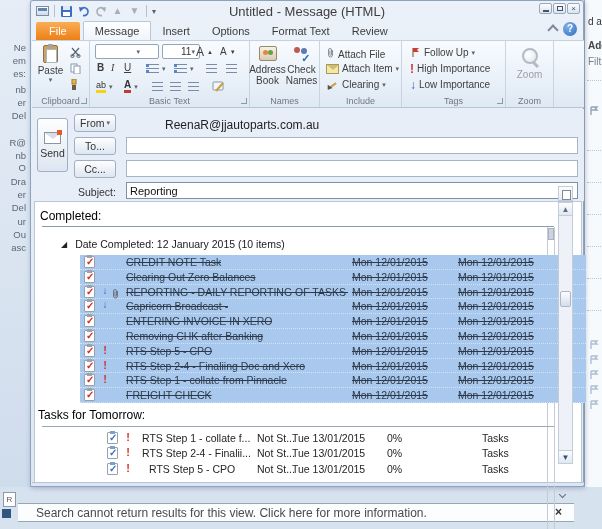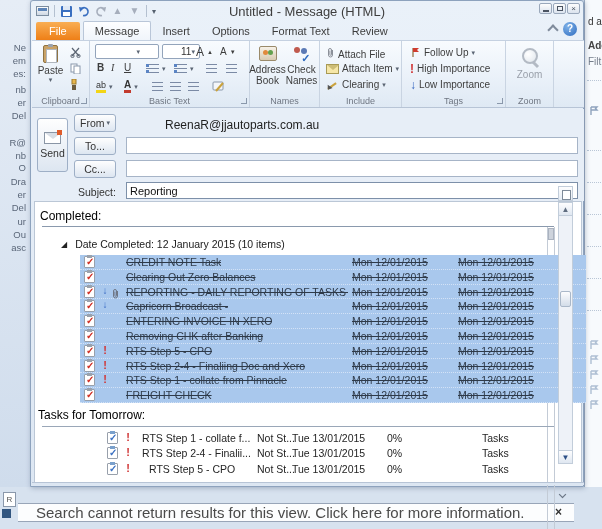--- a/index.html
+++ b/index.html
@@ -9,21 +9,21 @@
   
   .bg-left{left:0;top:0;width:30px;height:487px;background:linear-gradient(#e6edf6,#cfdcec);}
   .bg-left .frag{position:absolute;right:4px;font-size:9.5px;color:#5a6678;white-space:nowrap;}
   .bg-right{left:584px;top:0;width:18px;height:487px;background:#f7fafd;border-left:1px solid #9fb0c6;}
   .bg-right .frag{position:absolute;left:3px;font-size:10px;color:#444;white-space:nowrap;}
   .bg-right .dots{position:absolute;left:2px;width:14px;border-top:1px dotted #b9c6d6;}
   .bflag{position:absolute;left:4px;width:10px;height:10px;}
   .bflag svg{display:block;}
   .bg-bottom{left:0;top:487px;width:602px;height:42px;background:#d7e2ef;}
   .infobar{position:absolute;left:18px;top:16px;width:556px;height:17px;background:#fcfdfe;border-top:1px solid #98a5b8;border-bottom:1px solid #98a5b8;display:flex;align-items:center;}
-  .infobar .txt{font-size:15px;color:#4a4a4a;padding-left:18px;white-space:nowrap;}
+  .infobar .txt{font-size:12px;color:#4a4a4a;padding-left:18px;white-space:nowrap;}
   .infobar .x{position:absolute;right:12px;top:1px;font-size:12px;color:#333;font-weight:bold;cursor:default;}
   .chev{position:absolute;left:558px;top:3px;width:9px;height:6px;}
   .chev:before{content:"";position:absolute;left:0;top:0;width:7px;height:7px;border-right:2px solid #6b7686;border-bottom:2px solid #6b7686;transform:rotate(45deg) scale(.6);}
   .blfrag1{position:absolute;left:3px;top:5px;width:11px;height:13px;border:1px solid #8a98ab;background:#fff;font-size:8px;color:#555;text-align:center;line-height:13px;}
   .blfrag2{position:absolute;left:2px;top:22px;width:9px;height:9px;background:#31557f;}
 
   
   .win{left:30px;top:0;width:554px;height:487px;background:linear-gradient(#eaf1f9,#dde7f3);border:1px solid #8da2bd;border-radius:3px 3px 0 0;box-sizing:border-box;box-shadow:1px 1px 5px rgba(50,70,100,.35);}
   .win *{box-sizing:border-box;}
 

